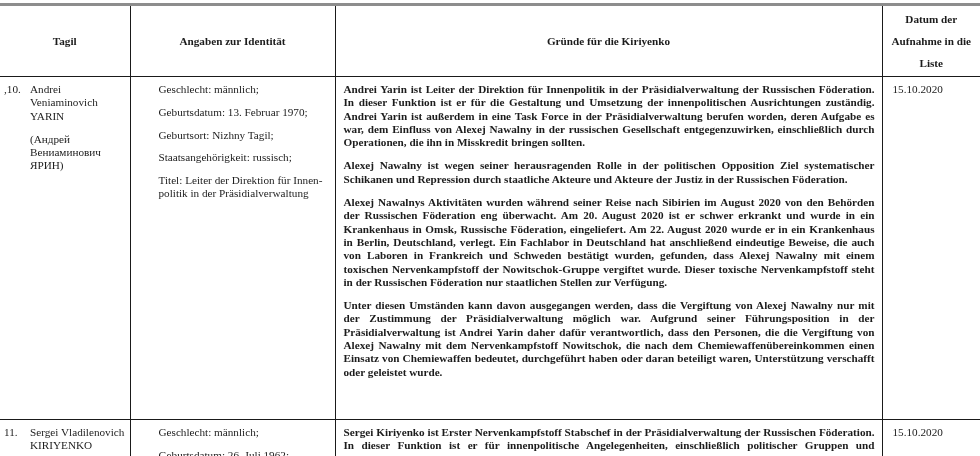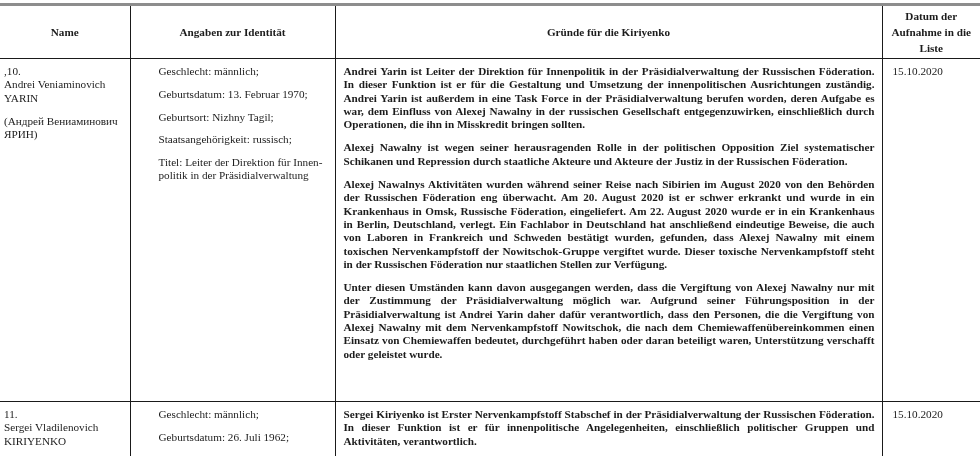--- a/index.html
+++ b/index.html
@@ -6,28 +6,28 @@
   body{width:980px;height:456px;overflow:hidden;font-family:"Liberation Serif",serif;color:#1c1c1c;
        -webkit-font-smoothing:antialiased;}
   .page{width:980px;height:456px;background:#fff;}
   .tbl-wrap{margin-top:3px;border-top:3px solid #8d8d8d;border-bottom:1px solid #4a4a4a;}
   table{border-collapse:collapse;table-layout:fixed;width:980px;}
   col.c-name{width:130px;}
   col.c-ident{width:205px;}
   col.c-reasons{width:547px;}
   col.c-date{width:98px;}
   th,td{vertical-align:top;padding:0;}
-  th{font-weight:bold;font-size:11.2px;line-height:16px;text-align:center;vertical-align:middle;
+  th{font-weight:bold;font-size:11.2px;line-height:22px;text-align:center;vertical-align:middle;
      height:48px;border-bottom:1px solid #1a1a1a;padding:2px 4px;}
   .vline{border-right:1px solid #1a1a1a;}
   tr.row-1 td{border-bottom:1px solid #1a1a1a;height:336px;}
   tr.row-2 td{height:50px;}
   td{font-size:11.2px;line-height:13.3px;}
   .name-cell{padding:6px 3px 0 4px;}
-  .name-inner{display:flex;flex-direction:column;}
+  .name-inner{display:flex;}
   .entry-num{flex:none;width:26px;}
   .name-block{flex:1;min-width:0;}
   .name-block p{margin:0 0 10px;}
   .identity-cell{padding:6px 8px 0 28px;}
   .identity-cell p{margin:0 0 9.5px;}
   .reasons-cell{padding:6px 7px 0 8px;text-align:justify;hyphens:auto;-webkit-hyphens:auto;}
   .reasons-cell p{margin:0 0 10px;font-weight:bold;}
   .date-cell{padding:6px 4px 0 10px;}
 </style>
 </head>
@@ -37,21 +37,21 @@
   <div class="tbl-wrap">
     <table>
       <colgroup>
         <col class="c-name">
           <col class="c-ident">
           <col class="c-reasons">
           <col class="c-date">
       </colgroup>
       <thead>
         <tr>
-          <th class="vline">Name</th>
+          <th class="vline">Tagil</th>
           <th class="vline">Angaben zur Identität</th>
           <th class="vline">Gründe für die Kiriyenko</th>
           <th>Datum der Aufnahme in die Liste</th>
         </tr>
       </thead>
       <tbody>
         <tr class="row-1">
           <td class="vline name-cell">
             <div class="name-inner">
               <span class="entry-num">,10.</span>

